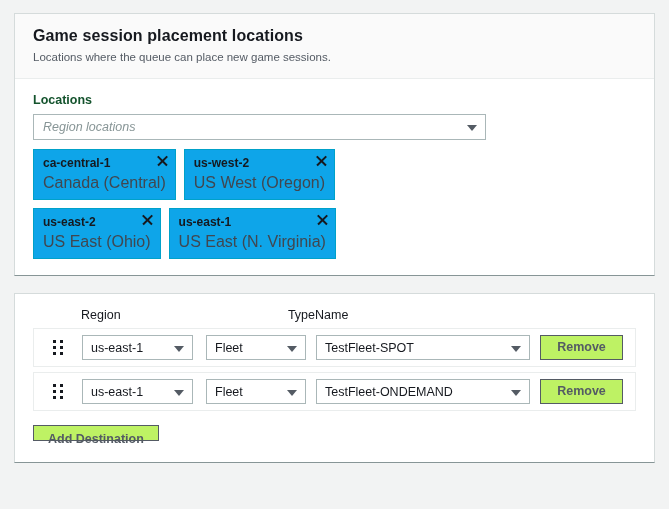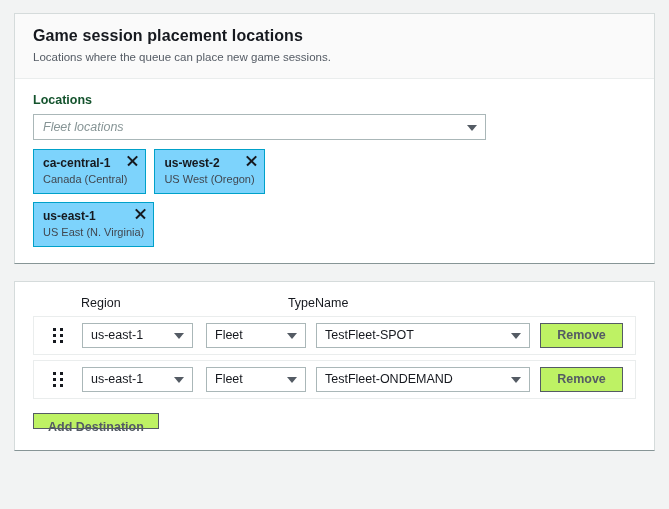--- a/index.html
+++ b/index.html
@@ -102,34 +102,34 @@
     margin-top: 9px;
     display: flex;
     flex-wrap: wrap;
     gap: 8px;
     max-width: 350px;
   }
   .token {
     position: relative;
     box-sizing: border-box;
     border: 1px solid #00a1c9;
-    background: #7dd3fc;
+    background: #0ea5e9;
     padding: 6px 9px 6px 9px;
     min-width: 110px;
     line-height: 1.25;
   }
   .token-title {
     font-size: 12px;
     font-weight: bold;
     color: #16191f;
     padding-right: 26px;
     white-space: nowrap;
   }
   .token-sub {
-    font-size: 11px;
+    font-size: 16px;
     color: #414750;
     white-space: nowrap;
     margin-top: 2px;
   }
   .token-close {
     position: absolute;
     top: 4px;
     right: 6px;
     width: 14px;
     height: 14px;
@@ -232,38 +232,43 @@
     <div class="panel-header">
       <div class="panel-title">Game session placement locations</div>
       <div class="panel-subtitle">Locations where the queue can place new game sessions.</div>
     </div>
 
     <div class="panel-body">
 
       <div class="field-label">Locations</div>
 
       <div class="select-box">
-        <span class="select-placeholder">Fleet locations</span>
+        <span class="select-placeholder">Region locations</span>
         <span class="caret"></span>
       </div>
 
       <div class="token-area">
 
         <div class="token">
           <div class="token-title">ca-central-1</div>
           <div class="token-sub">Canada (Central)</div>
           <span class="token-close"></span>
         </div>
 
         <div class="token">
           <div class="token-title">us-west-2</div>
           <div class="token-sub">US West (Oregon)</div>
           <span class="token-close"></span>
         </div>
 
+        <div class="token">
+          <div class="token-title">us-east-2</div>
+          <div class="token-sub">US East (Ohio)</div>
+          <span class="token-close"></span>
+        </div>
 
         <div class="token">
           <div class="token-title">us-east-1</div>
           <div class="token-sub">US East (N. Virginia)</div>
           <span class="token-close"></span>
         </div>
 
       </div>
     </div>
   </div>

